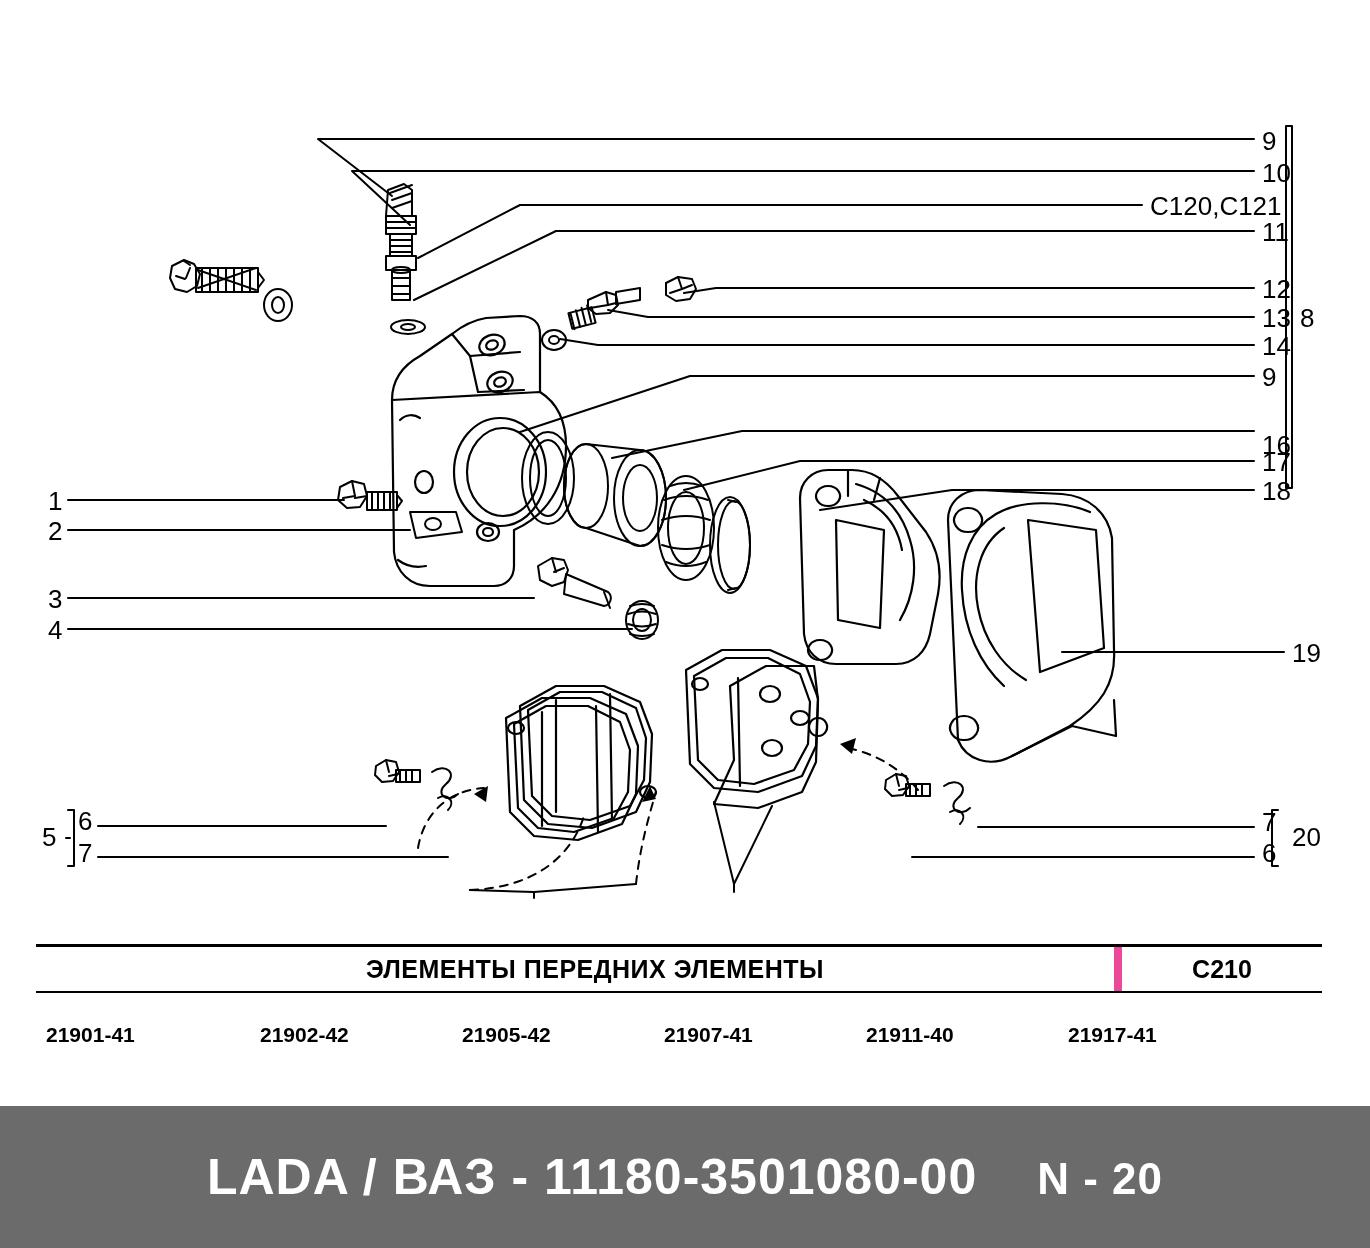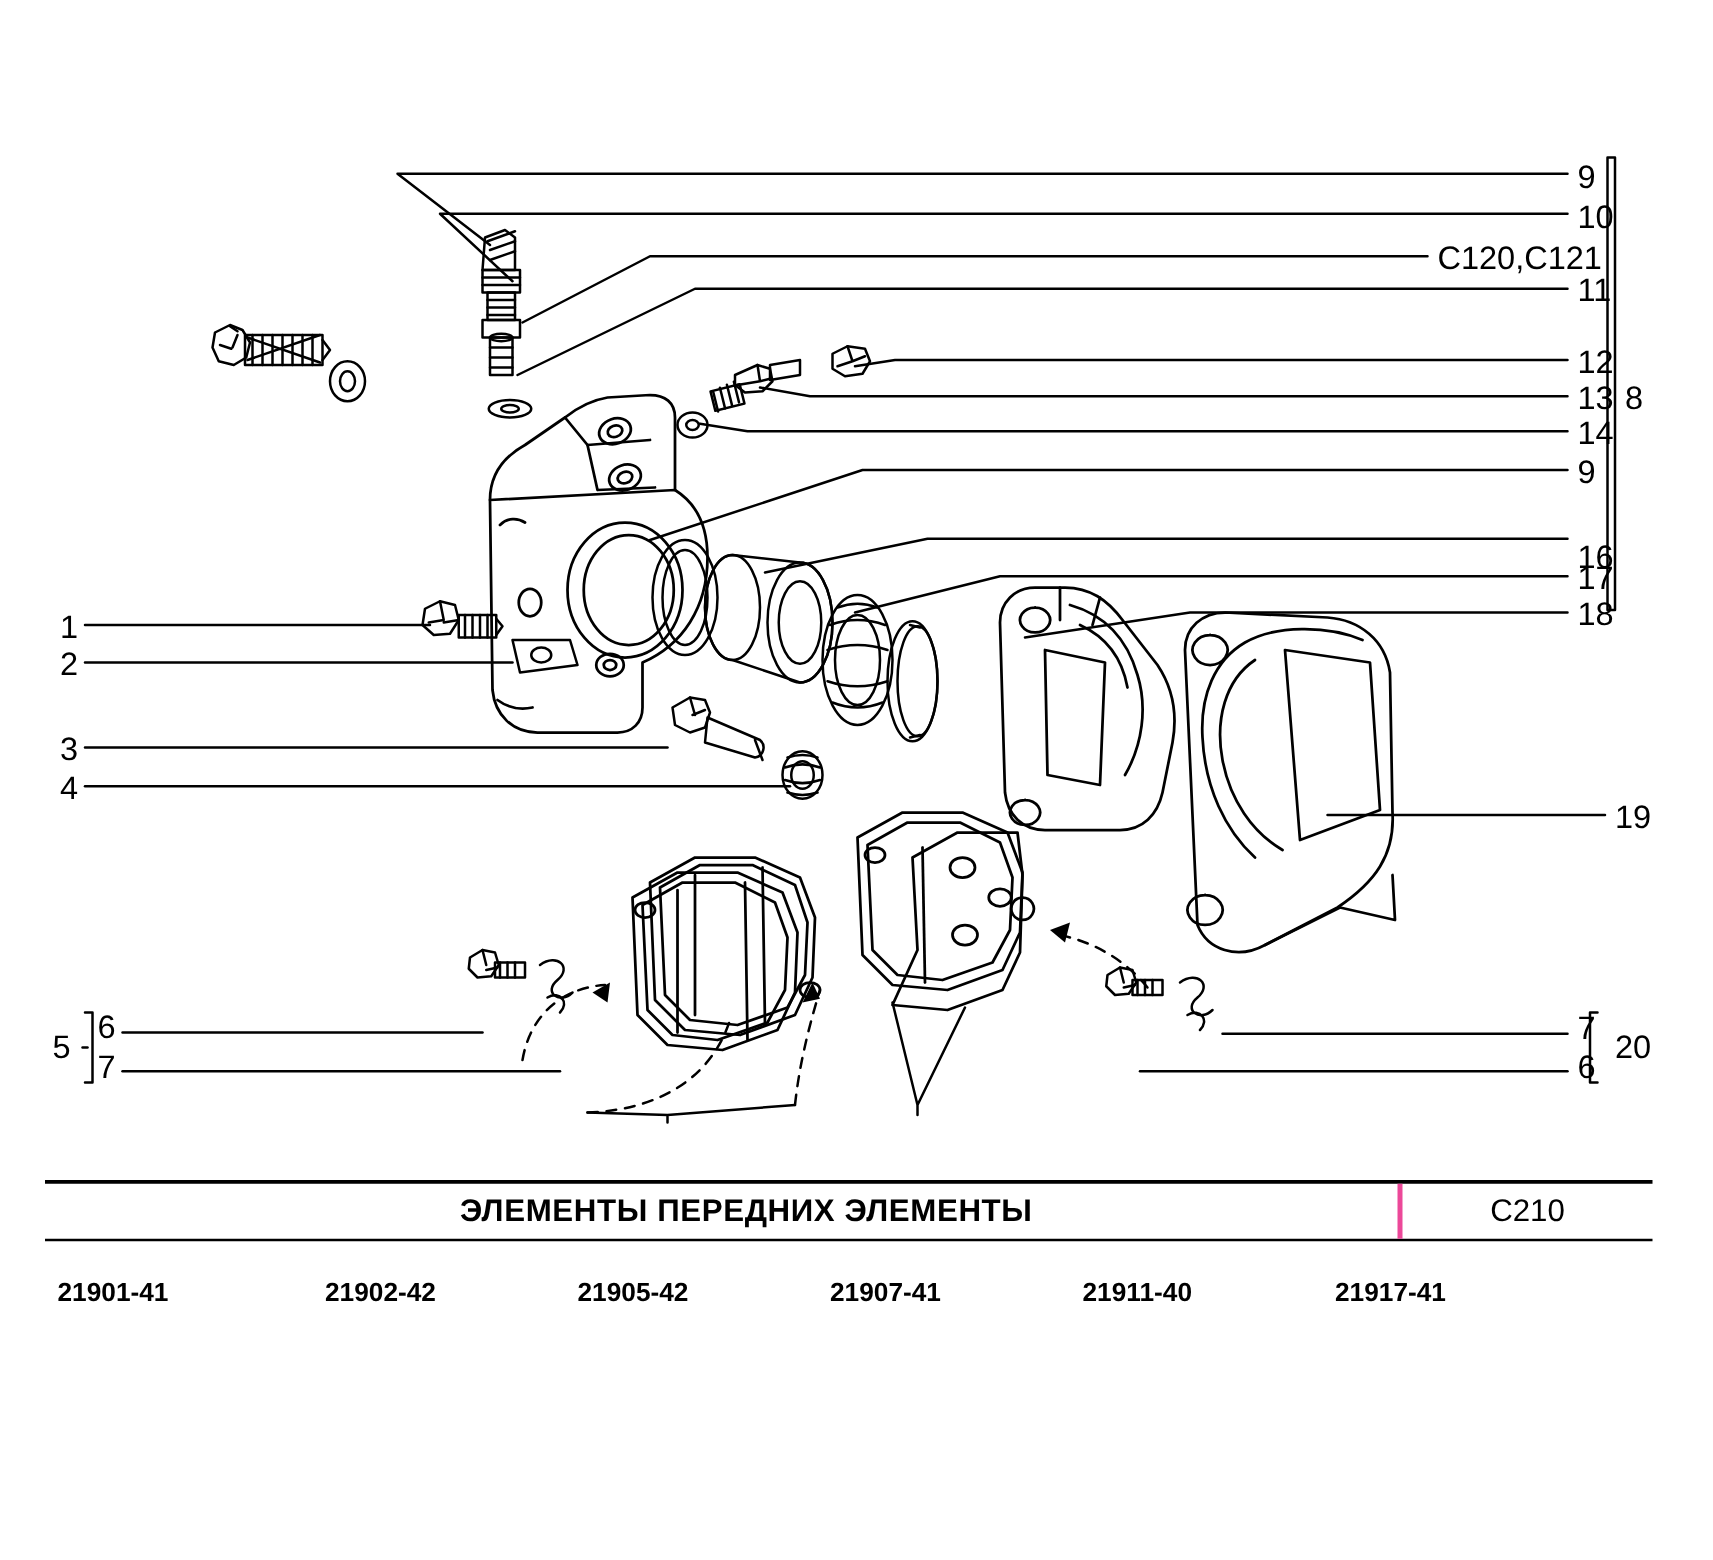--- a/index.html
+++ b/index.html
@@ -60,24 +60,24 @@
   .tbl-title {
     flex: 1 1 auto;
     text-align: center;
     font-size: 25px;
     font-weight: bold;
     letter-spacing: 0.5px;
     padding-left: 40px;
   }
   .tbl-code-cell {
     width: 200px;
-    border-left: 4px solid #ec4899;
+    border-left: 8px solid #ec4899;
     text-align: left;
     font-size: 25px;
-    font-weight: normal;
+    font-weight: bold;
     align-self: stretch;
     display: flex;
     align-items: center;
     justify-content: center;
   }
   .tbl-body {
     padding-top: 26px;
   }
   .tbl-row {
     display: flex;
@@ -450,14 +450,20 @@
         <div class="cell">21901-41</div>
         <div class="cell">21902-42</div>
         <div class="cell">21905-42</div>
         <div class="cell">21907-41</div>
         <div class="cell">21911-40</div>
         <div class="cell">21917-41</div>
       </div>
     </div>
   </div>
 
+  <div class="footer">
+    <div class="footer-inner">
+      <span>LADA / ВАЗ - 11180-3501080-00</span>
+      <span class="footer-code">N - 20</span>
+    </div>
+  </div>
 
 </div>
 
 </body></html>

